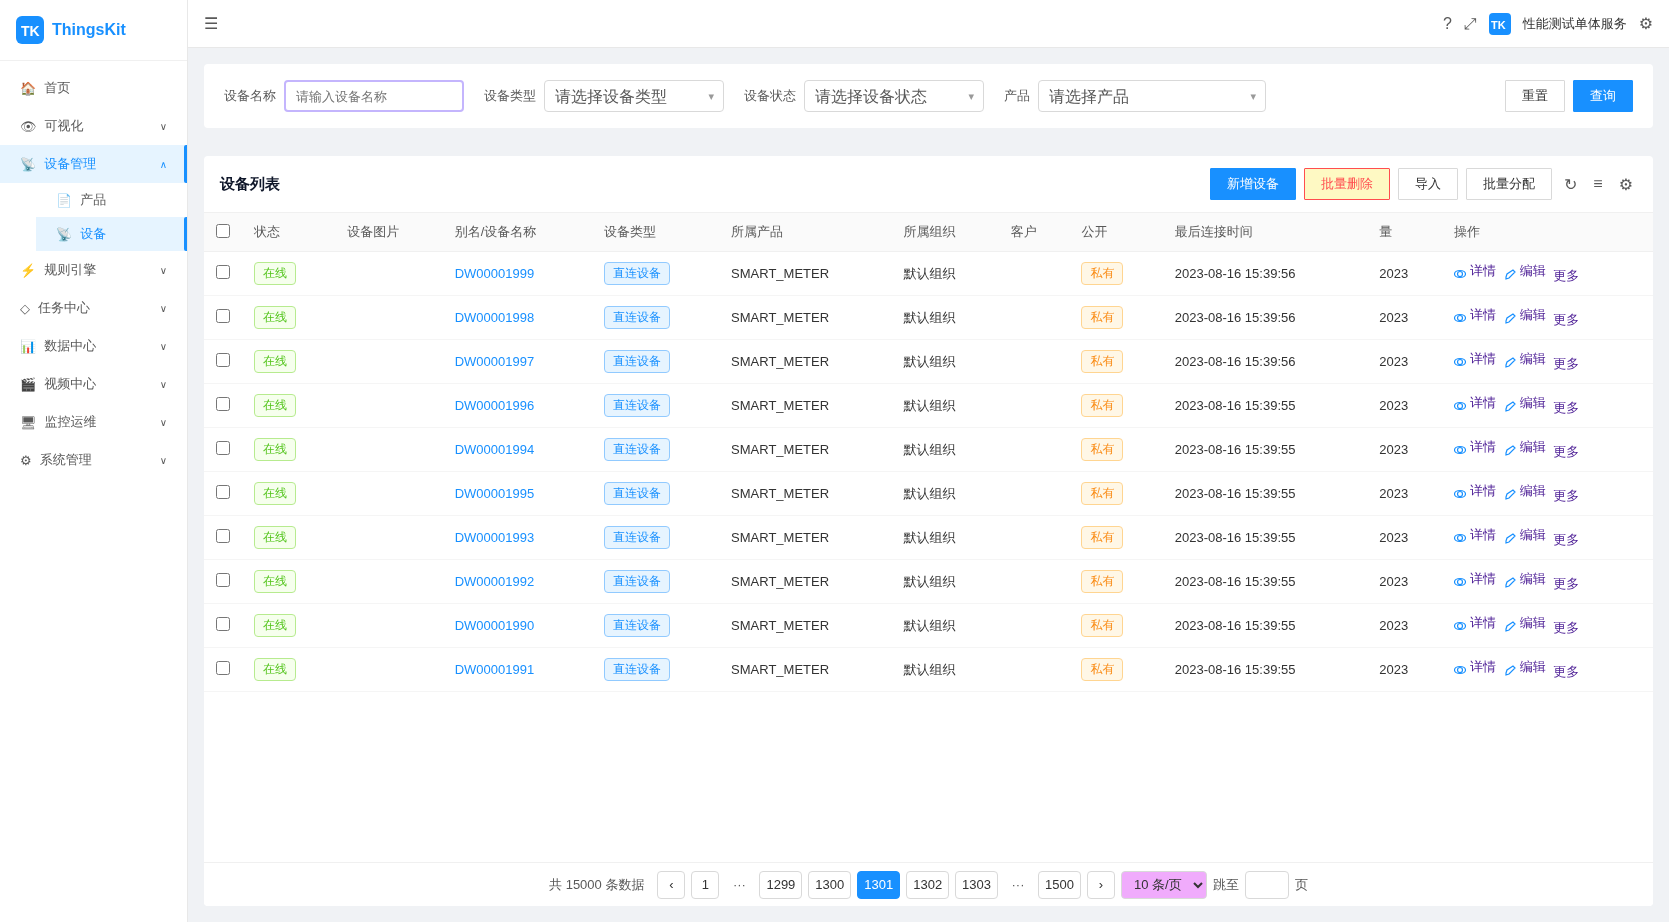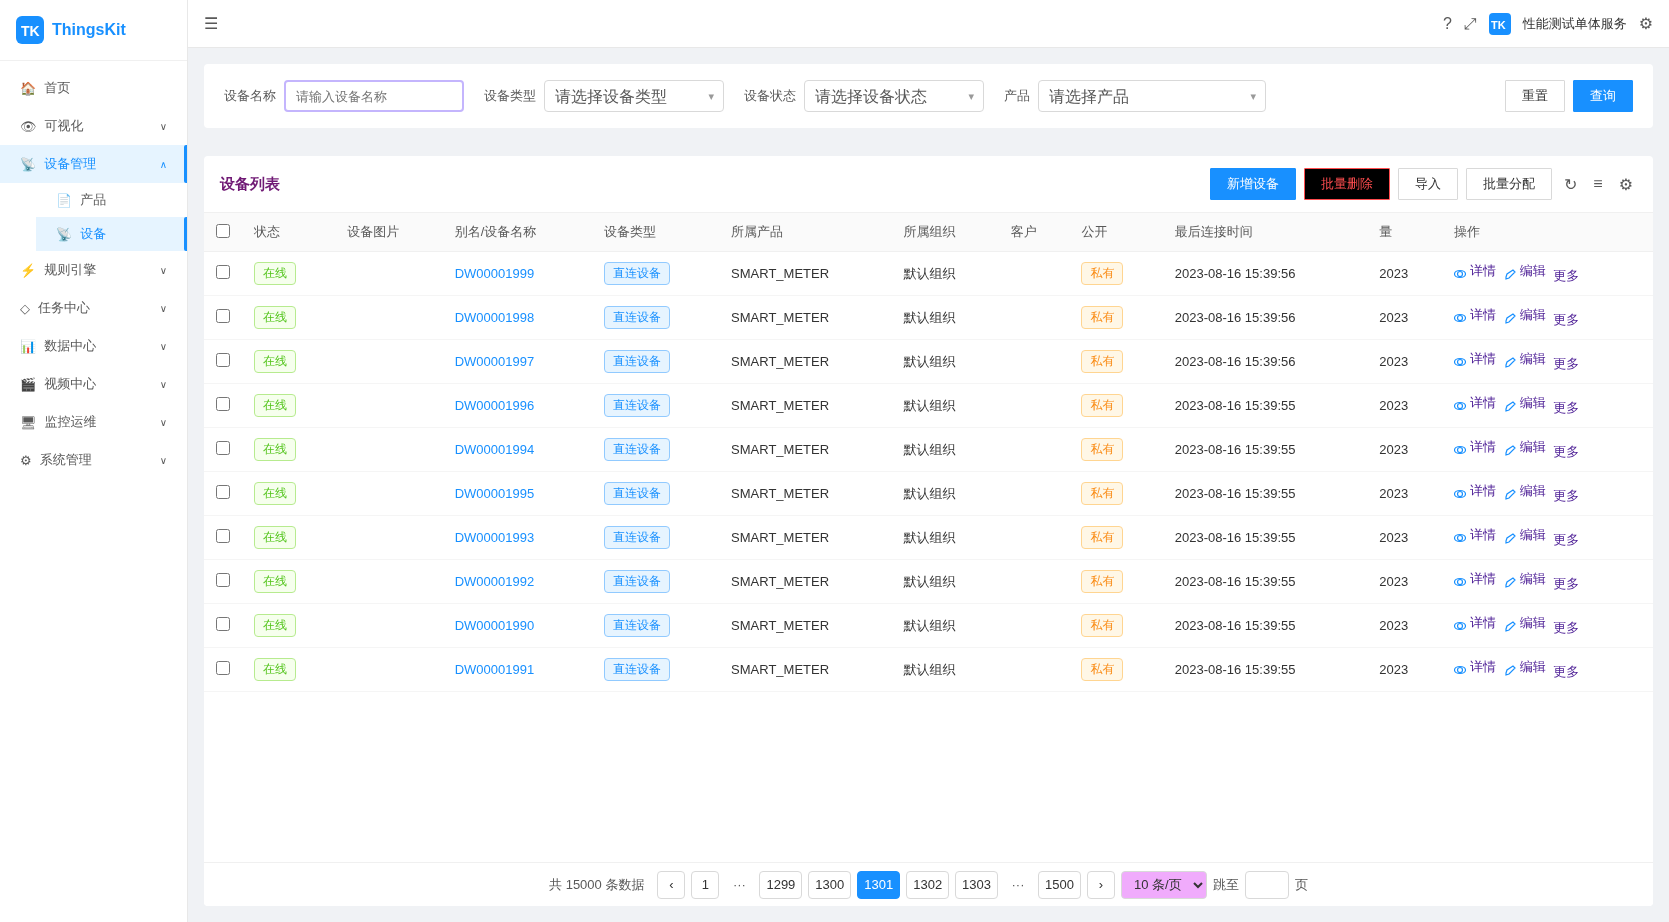--- a/index.html
+++ b/index.html
@@ -34,26 +34,26 @@
     .filter-bar { background: #fff; border-radius: 4px; padding: 16px 20px; display: flex; align-items: center; gap: 20px; flex-wrap: wrap; }
     .filter-group { display: flex; align-items: center; gap: 8px; }
     .filter-label { color: #595959; white-space: nowrap; font-size: 13px; }
     .filter-input { height: 32px; border: 2px solid #c4b5fd; border-radius: 4px; padding: 0 10px; font-size: 13px; color: #1d4ed8; outline: none; width: 180px; }
     .filter-select { height: 32px; border: 1px solid #d9d9d9; border-radius: 4px; padding: 0 10px; font-size: 16px; color: #595959; outline: none; width: 180px; background: #fff; appearance: none; cursor: pointer; }
     .filter-select-wrap { position: relative; display: inline-block; }
     .filter-select-wrap::after { content: '▾'; position: absolute; right: 10px; top: 50%; transform: translateY(-50%); color: #999; pointer-events: none; font-size: 11px; }
     .filter-actions { margin-left: auto; display: flex; gap: 8px; }
     .btn { height: 32px; padding: 0 16px; border-radius: 1px; cursor: pointer; font-size: 13px; border: 1px solid #d9d9d9; background: #fff; color: #333; display: inline-flex; align-items: center; gap: 4px; }
     .btn-primary { background: #1890ff; color: #fff; border-color: #1890ff; }
-    .btn-danger { background: #000000; color: #ff4d4f; border-color: #ff4d4f; }
+    .btn-danger { background: #fef9c3; color: #ff4d4f; border-color: #ff4d4f; }
 
     
     .table-card { background: #fff; border-radius: 4px; flex: 1; display: flex; flex-direction: column; overflow: hidden; }
     .table-header { display: flex; align-items: center; justify-content: space-between; padding: 12px 16px; border-bottom: 1px solid #f0f0f0; }
-    .table-title { font-size: 15px; font-weight: 600; color: #701a75; }
+    .table-title { font-size: 15px; font-weight: 600; color: #0f172a; }
     .table-actions { display: flex; align-items: center; gap: 8px; }
     .table-action-icon { font-size: 16px; color: #595959; cursor: pointer; padding: 4px; }
 
     
     .table-wrap { overflow: auto; flex: 1; }
     table { width: 100%; border-collapse: collapse; min-width: 1100px; }
     thead tr { background: #fafafa; }
     th { padding: 10px 12px; text-align: left; font-weight: 500; color: #595959; border-bottom: 1px solid #f0f0f0; white-space: nowrap; font-size: 13px; }
     td { padding: 10px 12px; border-bottom: 1px solid #f5f5f5; color: #333; font-size: 13px; vertical-align: middle; }
     .checkbox-cell { width: 36px; text-align: center; }

